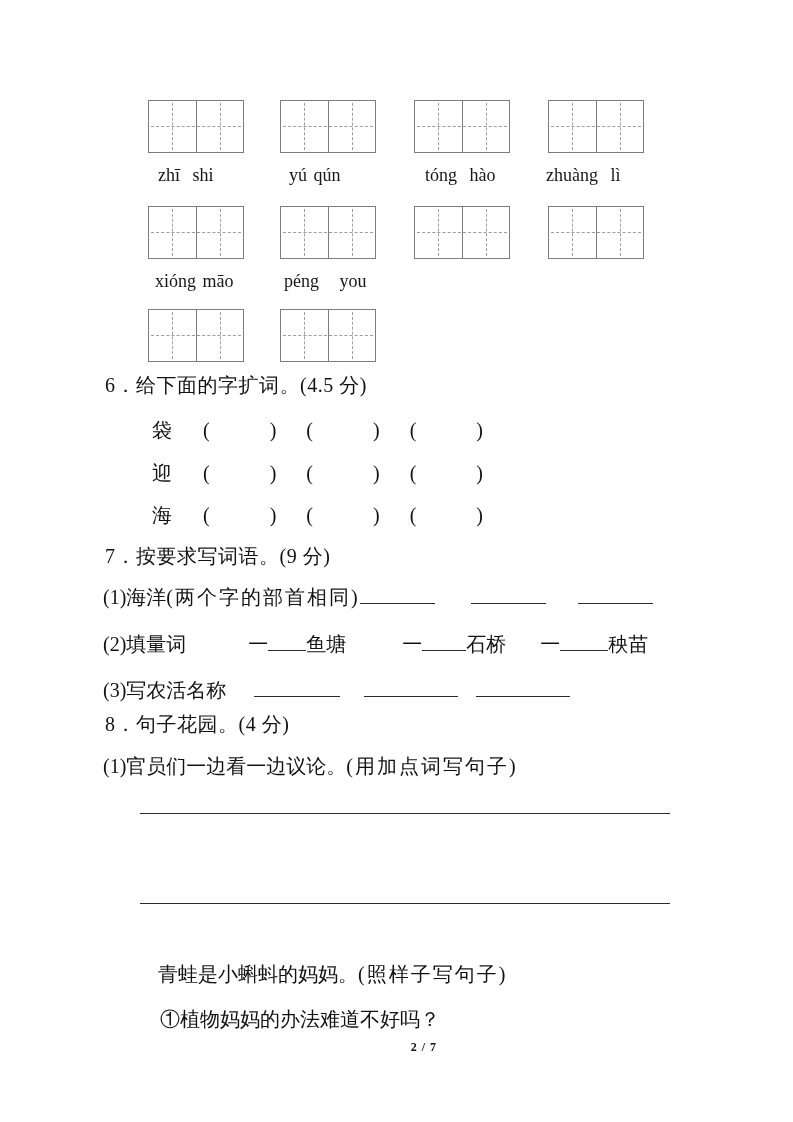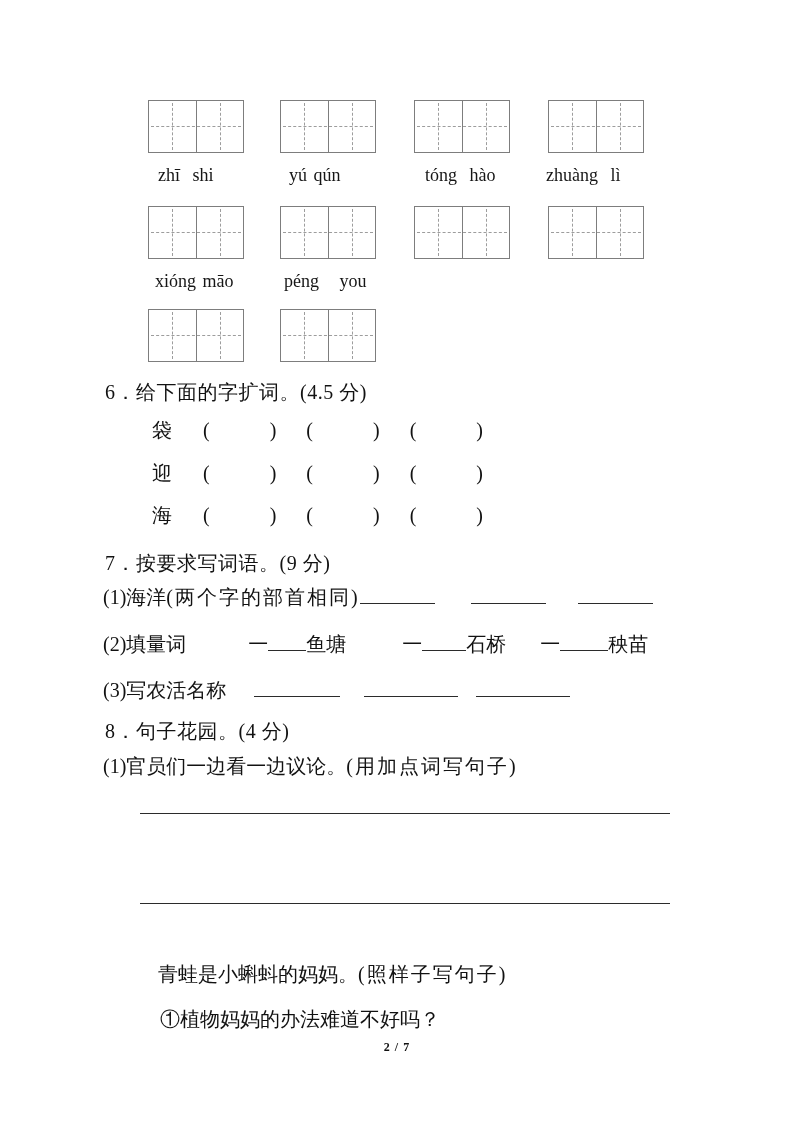--- a/index.html
+++ b/index.html
@@ -14,30 +14,30 @@
   .tzg .dv{position:absolute;top:2px;bottom:2px;width:0;border-left:1px dashed #9d9d9d;}
   .tzg .dv.a{left:23px;}
   .tzg .dv.b{left:71px;}
   .tzg .dh{position:absolute;left:2px;right:2px;top:25px;height:0;border-top:1px dashed #9d9d9d;}
 
   .pinyin{position:absolute;font-size:18px;white-space:nowrap;word-spacing:8px;color:#161616;}
   .pinyin.tight{word-spacing:2px;}
   .pinyin.wide{word-spacing:16px;}
 
   .tline{position:absolute;font-size:20px;line-height:24px;white-space:nowrap;color:#121212;}
-  .qtitle{letter-spacing:0.5px;margin-top:7px;}
+  .qtitle{letter-spacing:0.5px;}
   .hint{letter-spacing:2px;}
 
   .zi{display:inline-block;margin-right:31px;}
   .pair{display:inline-block;margin-right:30px;white-space:pre;}
 
   .ul{display:inline-block;height:15px;border-bottom:1.2px solid #2b2b2b;}
   .answer-line{position:absolute;left:140px;width:530px;height:0;border-top:1.3px solid #2b2b2b;}
 
-  .footer{position:absolute;left:357px;top:1040px;width:80px;text-align:center;
+  .footer{position:absolute;left:357px;top:1040px;width:80px;text-align:right;
           font-size:12px;font-weight:bold;letter-spacing:1px;color:#111;}
 </style>
 </head>
 <body>
 
 <div class="page">
 
   <div class="layer">
 
     <div class="tzg" style="left:148px;top:100px">

